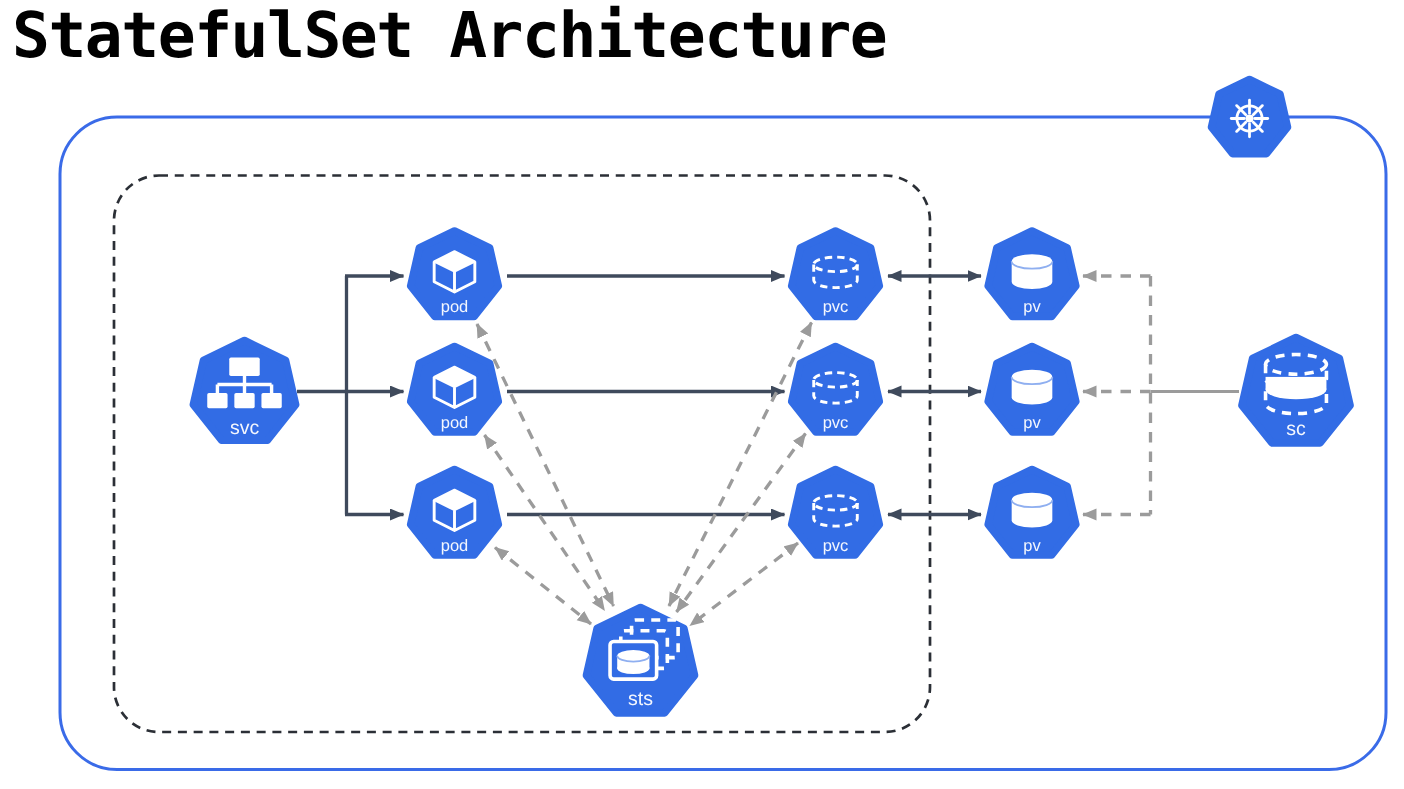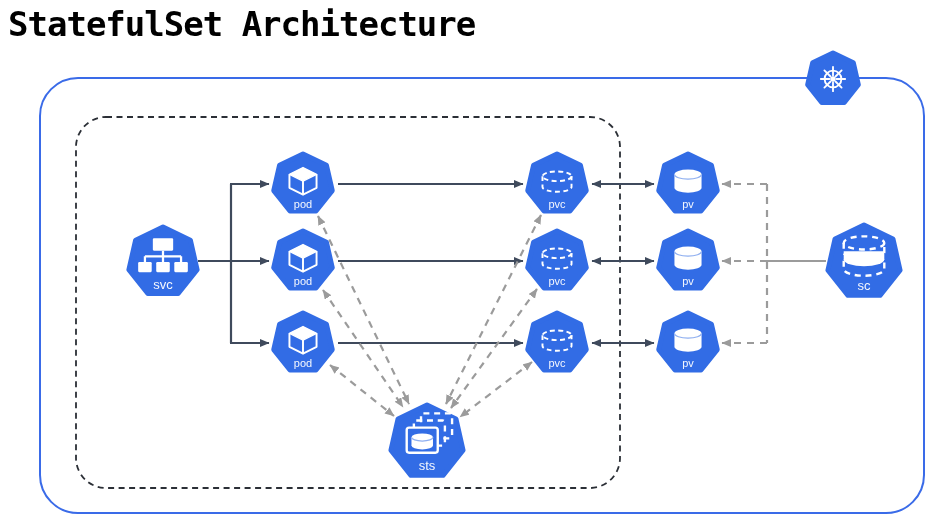--- a/index.html
+++ b/index.html
@@ -1,21 +1,21 @@
 <!DOCTYPE html>
 <html><head>
 <meta charset="utf-8">
 <style>
   html,body{margin:0;padding:0;background:#ffffff;}
   body{width:936px;height:526px;font-family:"Liberation Sans",sans-serif;}
   .stage{position:relative;width:936px;height:526px;background:#fff;overflow:hidden;}
   .title{
     position:absolute;left:8px;top:0px;
     font-family:"DejaVu Sans Mono","Liberation Mono",monospace;
-    font-weight:bold;font-size:34px;line-height:48px;letter-spacing:-1px;
+    font-weight:bold;font-size:42px;line-height:48px;letter-spacing:-1px;
     color:#000;white-space:nowrap;
   }
   svg{position:absolute;left:0;top:0;}
   text.node-label{font-family:"Liberation Sans",sans-serif;}
 </style>
 </head>
 <body>
 
 <div class="stage">
   <div class="title">StatefulSet Architecture</div>

